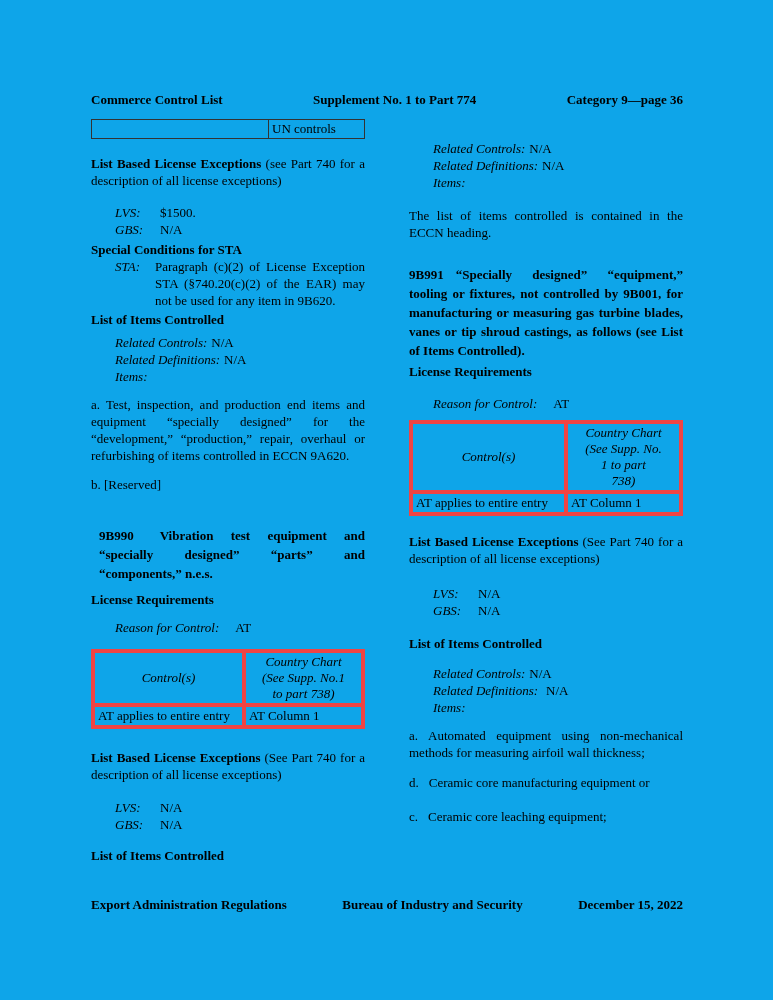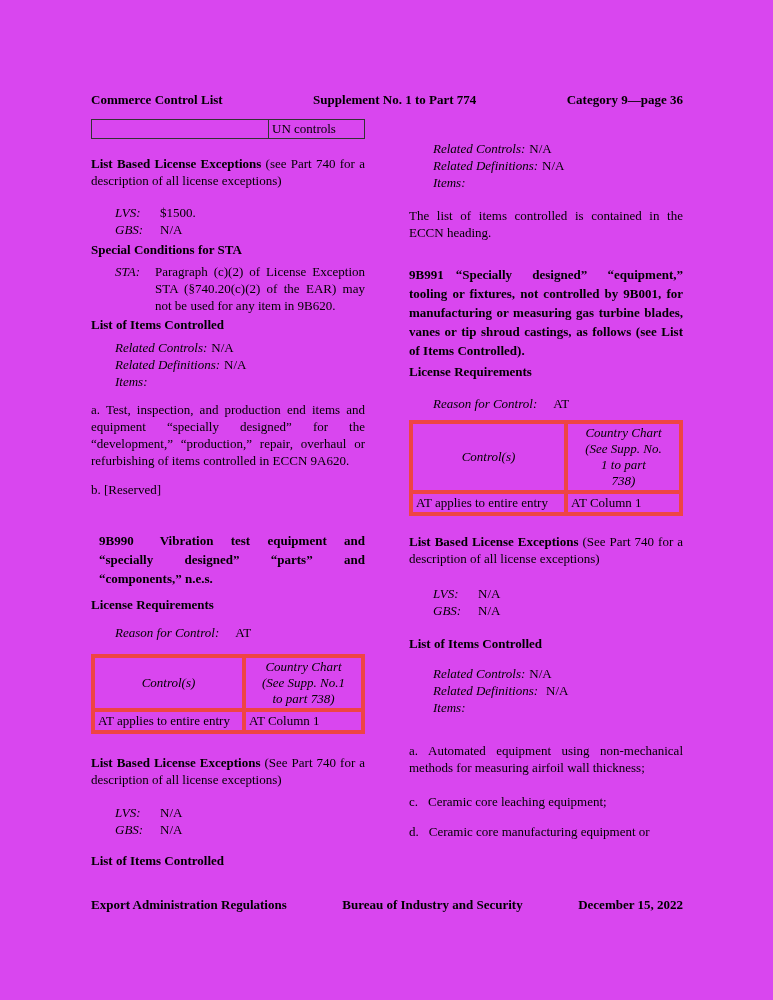--- a/index.html
+++ b/index.html
@@ -1,21 +1,21 @@
 <!DOCTYPE html>
 <html><head>
 <meta charset="utf-8">
 <style>
   html, body { margin:0; padding:0; }
   body {
     width:773px; height:1000px; background:#ffffff; color:#000;
     font-family:"Liberation Serif", serif;
     -webkit-font-smoothing:antialiased;
   }
-  .page { position:relative; width:773px; height:1000px; background:#d946ef; overflow:hidden; }
+  .page { position:relative; width:773px; height:1000px; background:#0ea5e9; overflow:hidden; }
 
   
   .runhead {
     position:absolute; left:91px; width:592px; display:flex;
     justify-content:space-between; font-weight:bold; font-size:13px; line-height:15px;
   }
   .runhead .c { text-align:center; }
   .runhead .r { text-align:left; }
   .hdr { top:92px; }
   .ftr { top:897px; }
@@ -70,34 +70,34 @@
   table.ctl td { border:4px solid #ef4444; padding:1px 3px; }
   table.ctl .hc { font-style:italic; text-align:center; vertical-align:middle; }
   table.ctl .dc { text-align:left; }
   .ctl-left .c2 { width:109px; }
   .ctl-right .c2 { width:105px; }
 
   
   .mt1  { margin-top:16px; }
   .mt2  { margin-top:15px; }
   .mt3  { margin-top:3px; }
-  .mt4  { margin-top:5px; }
+  .mt4  { }
   .mt5  { margin-top:2px; }
   .mt6  { margin-top:6px; }
   .mt7  { margin-top:11px; }
   .mt8  { margin-top:12px; }
   .mt9  { margin-top:33px;margin-left:8px; }
   .mt10 { margin-top:8px; }
   .mt11 { margin-top:13px; }
   .mt12 { margin-top:20px; }
   .mt13 { margin-top:14px; }
   .mt14 { margin-top:24px; }
   .mt15 { margin-top:17px; }
   .mt16 { margin-top:18px; }
-  .mt17 { margin-top:26px; }
+  .mt17 { margin-top:11px; }
 </style>
 </head>
 <body>
 
 <div class="page">
 
   <div class="runhead hdr">
     <span>Commerce Control List</span>
     <span class="c">Supplement No. 1 to Part 774</span>
     <span class="r">Category 9—page 36</span>
@@ -240,23 +240,23 @@
 
     <div class="rel-block mt11">
       <div class="rel-row"><span class="i">Related Controls:</span><span class="val">N/A</span></div>
       <div class="rel-row"><span class="i">Related Definitions:</span><span class="val"></span><span class="val">N/A</span></div>
       <div class="rel-row"><span class="i">Items:</span></div>
     </div>
 
     <p class="para item-row mt17"><span class="ilabel">a.</span><span>Automated equipment using non-mechanical methods for measuring airfoil wall thickness;</span></p>
 
 
+    <p class="para item-row mt11"><span class="ilabel">d.</span><span>Ceramic core manufacturing equipment or</span></p>
+
     <p class="para item-row mt15"><span class="ilabel">c.</span><span>Ceramic core leaching equipment;</span></p>
-
-    <p class="para item-row mt11"><span class="ilabel">d.</span><span>Ceramic core manufacturing equipment or</span></p>
   </div>
 
   <div class="runhead ftr">
     <span>Export Administration Regulations</span>
     <span class="c">Bureau of Industry and Security</span>
     <span class="r">December 15, 2022</span>
   </div>
 
 </div>
 

